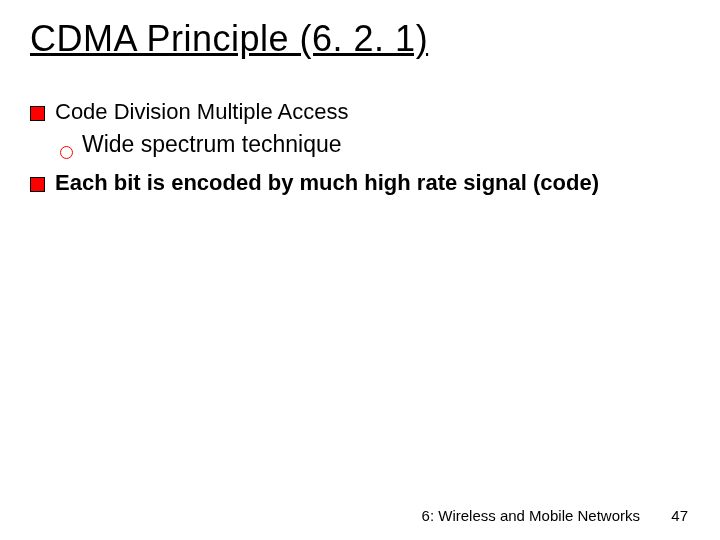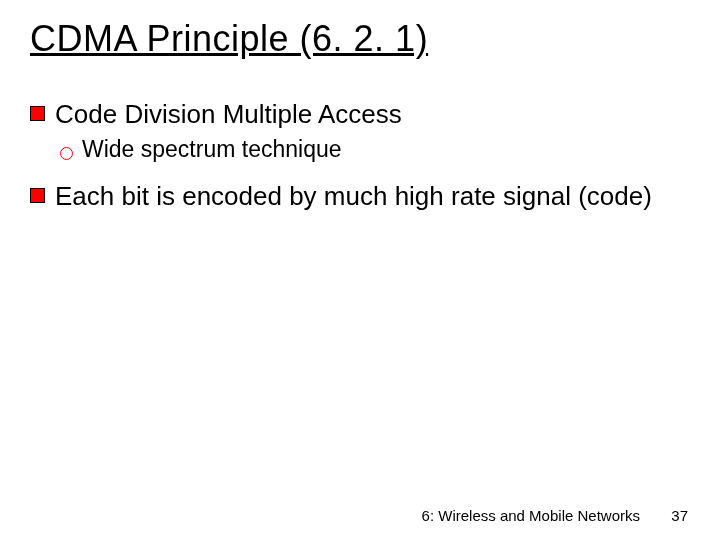--- a/index.html
+++ b/index.html
@@ -27,34 +27,34 @@
     text-decoration: underline;
     letter-spacing: 0.5px;
   }
   .body {
     position: absolute;
     left: 30px;
     top: 92px;
     right: 30px;
   }
   .lvl1 {
-    font-size: 26px;
+    font-size: 22px;
     margin-top: 6px;
     margin-bottom: 4px;
     display: flex;
     align-items: flex-start;
     line-height: 1.25;
   }
   .lvl2 {
     font-size: 23px;
     margin-left: 30px;
     margin-top: 0;
     margin-bottom: 0;
     display: flex;
-    align-items: center;
+    align-items: flex-end;
     line-height: 1.28;
   }
   .bullet-sq {
     display: inline-block;
     width: 15px;
     height: 15px;
     background: #ff0000;
     border: 1px solid #000;
     margin-right: 10px;
     margin-top: 8px;
@@ -97,26 +97,26 @@
     <div class="lvl1">
       <span class="bullet-sq"></span>
       <span class="txt">Code Division Multiple Access</span>
     </div>
 
     <div class="lvl2">
       <span class="bullet-circ"></span>
       <span class="txt">Wide spectrum technique</span>
     </div>
 
-    <div class="lvl1" style="margin-top:16px;">
+    <div class="lvl1" style="margin-top:10px;font-weight:bold;">
       <span class="bullet-sq"></span>
       <span class="txt">Each bit is encoded by much high rate signal (code)</span>
     </div>
 
 
   </div>
 
   <div class="footer">
     <span>6: Wireless and Mobile Networks</span>
-    <span class="pg">37</span>
+    <span class="pg">47</span>
   </div>
 
 </div>
 
 </body></html>

